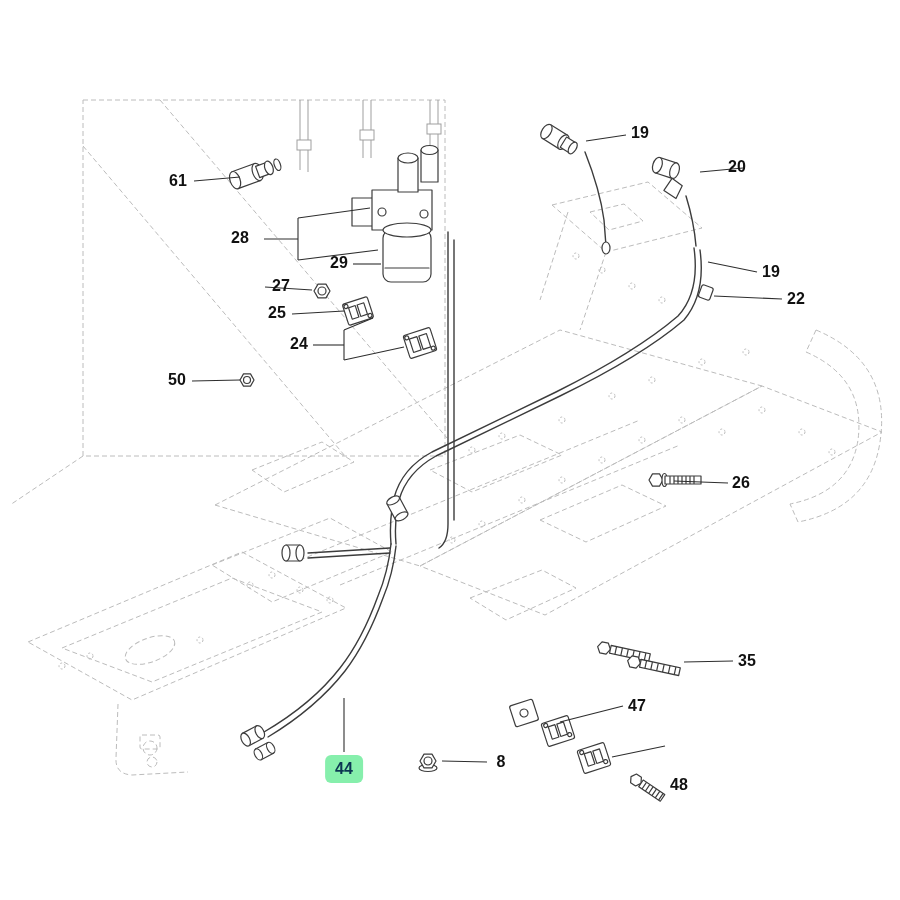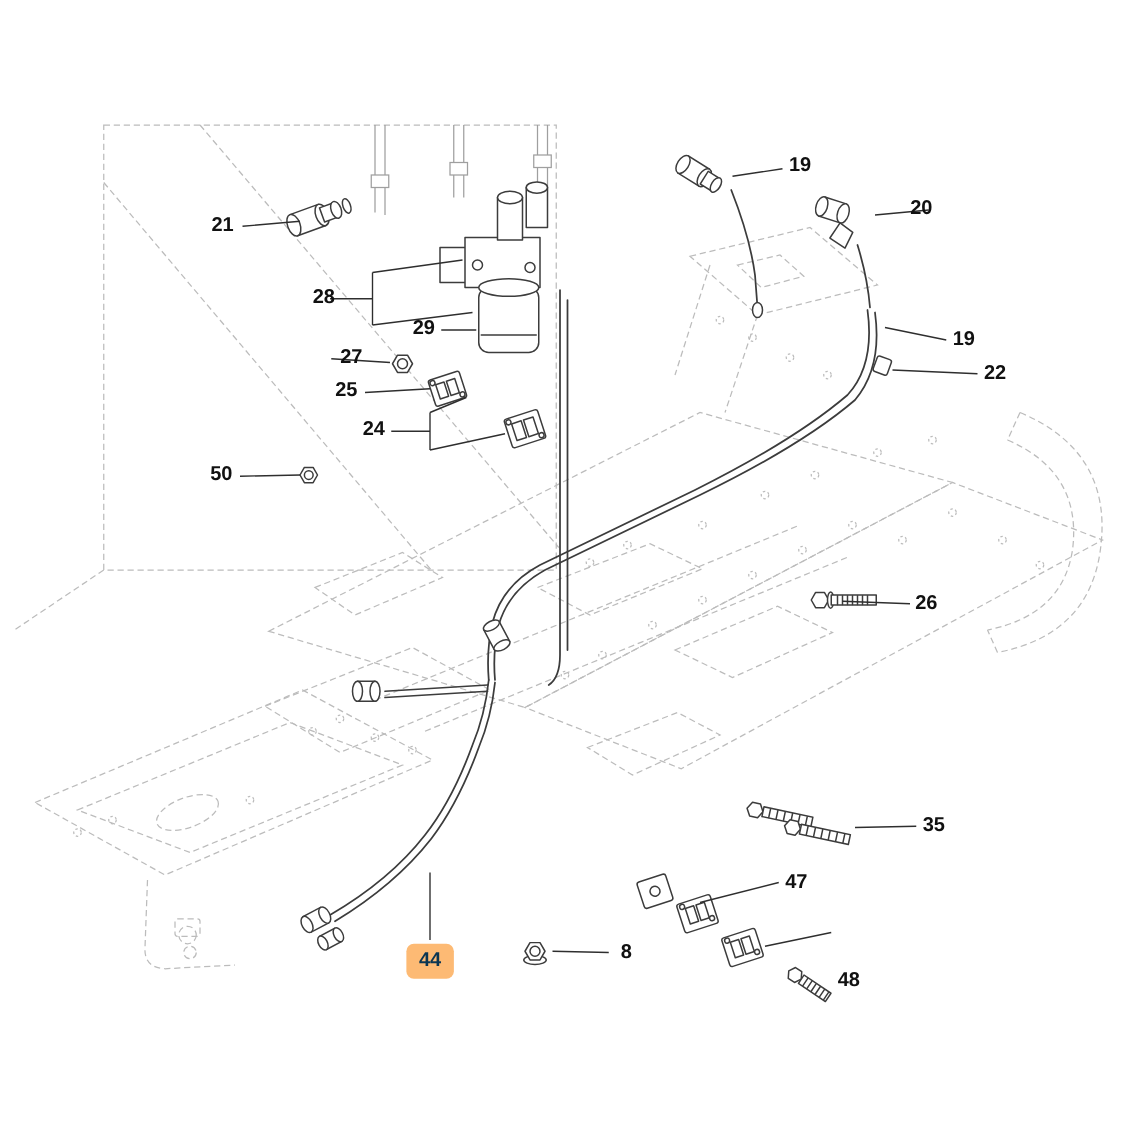--- a/index.html
+++ b/index.html
@@ -317,30 +317,30 @@
       <line x1="782" y1="299" x2="714" y2="296"></line>
       <line x1="728" y1="483" x2="674" y2="481"></line>
       <line x1="733" y1="661" x2="684" y2="662"></line>
       <line x1="623" y1="706" x2="560" y2="722"></line>
       <line x1="665" y1="746" x2="612" y2="757"></line>
       <line x1="487" y1="762" x2="442" y2="761"></line>
       <line x1="344" y1="752" x2="344" y2="698"></line>
     </g>
   </svg>
 
-<div class="callout" style="left: 178px; top: 181px;">21</div>
+<div class="callout" style="left: 178px; top: 181px;">61</div>
     <div class="callout" style="left: 640px; top: 133px;">19</div>
     <div class="callout" style="left: 737px; top: 167px;">20</div>
-    <div class="callout" style="left: 259px; top: 238px;">28</div>
+    <div class="callout" style="left: 240px; top: 238px;">28</div>
     <div class="callout" style="left: 339px; top: 263px;">29</div>
     <div class="callout" style="left: 250px; top: 286px; margin-left: 31px;">27</div>
     <div class="callout" style="left: 277px; top: 313px;">25</div>
     <div class="callout" style="left: 299px; top: 344px;">24</div>
     <div class="callout" style="left: 771px; top: 272px;">19</div>
     <div class="callout" style="left: 796px; top: 299px;">22</div>
     <div class="callout" style="left: 177px; top: 380px;">50</div>
     <div class="callout" style="left: 741px; top: 483px;">26</div>
     <div class="callout" style="left: 747px; top: 661px;">35</div>
     <div class="callout" style="left: 637px; top: 706px;">47</div>
     <div class="callout" style="left: 679px; top: 745px; margin-top: 40px;">48</div>
     <div class="callout" style="left: 501px; top: 762px;">8</div>
-    <div class="callout highlighted" style="left: 344px; top: 769px; background: #fdba74; color: rgb(11, 54, 82);">44</div>
+    <div class="callout highlighted" style="left: 344px; top: 769px; background: #86efac; color: rgb(11, 54, 82);">44</div>
   </div>
 
 </body></html>

